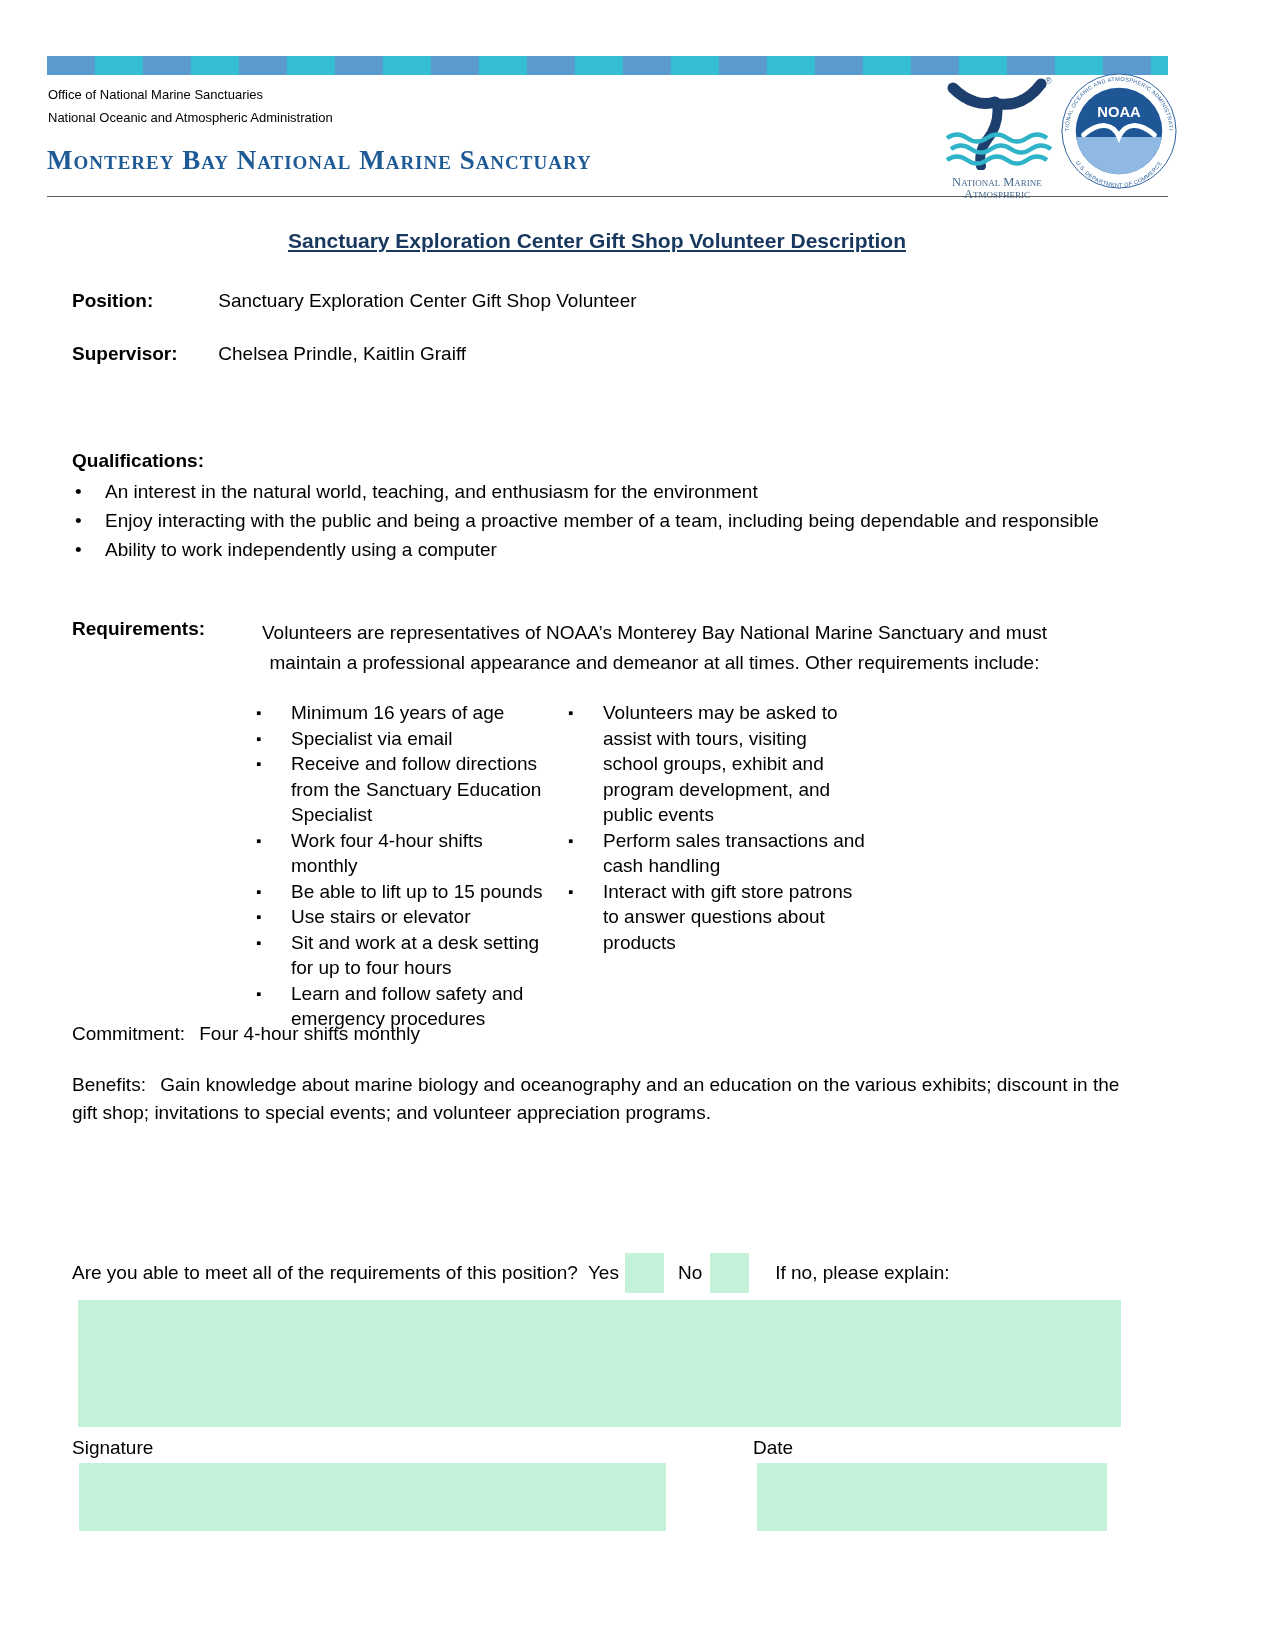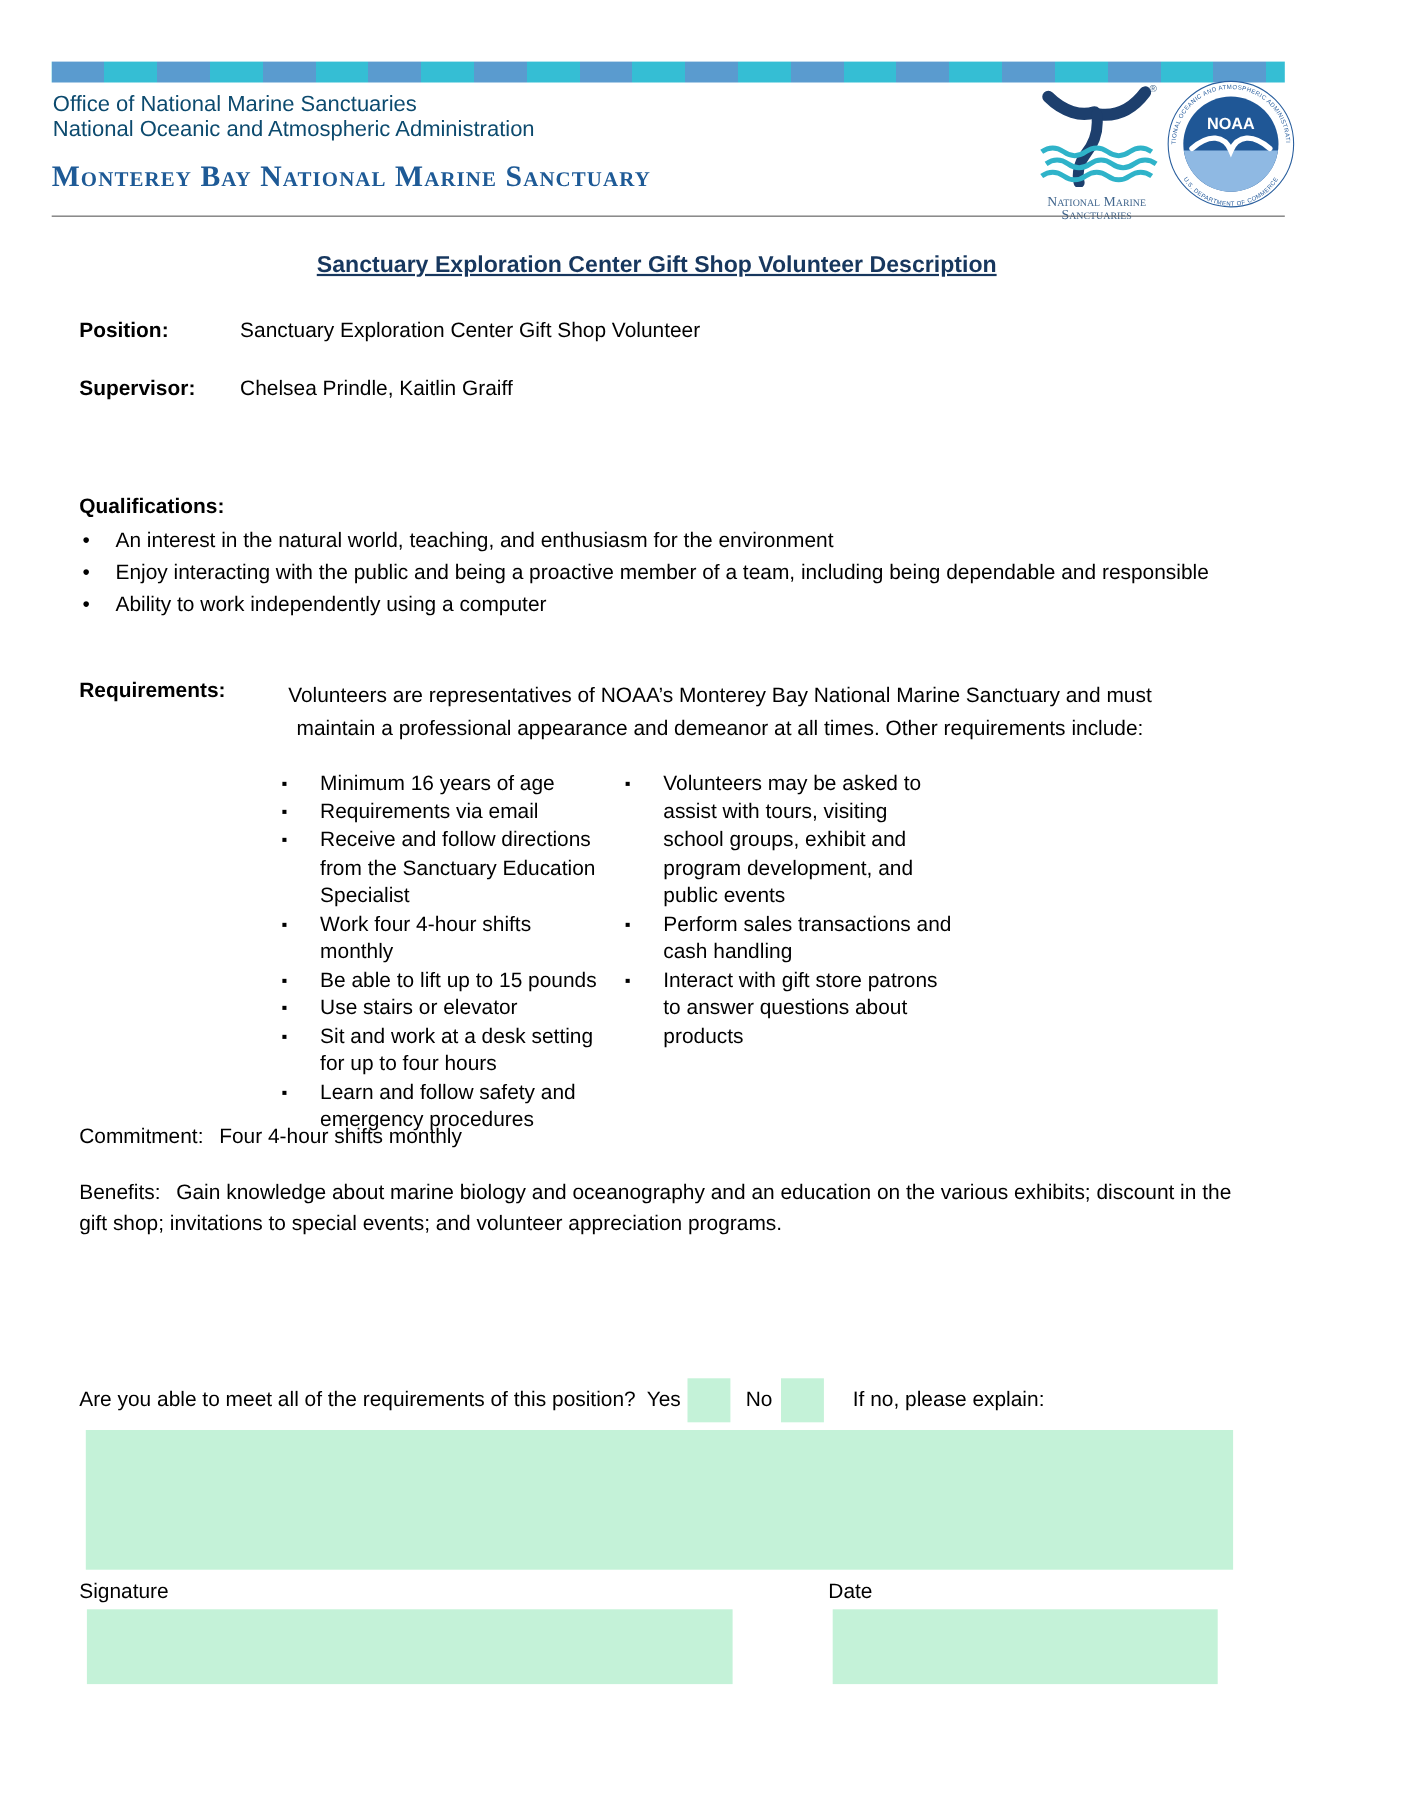--- a/index.html
+++ b/index.html
@@ -4,21 +4,21 @@
 <style>
   html,body{margin:0;padding:0;background:#fff;}
   .page{position:relative;width:1275px;height:1649px;background:#fff;overflow:hidden;
         font-family:"Liberation Sans",sans-serif;font-size:19px;color:#000;}
 
   
   .band{position:absolute;top:56px;left:47px;width:1121px;height:19px;
         background:repeating-linear-gradient(90deg,#5a9bcf 0 48px,#35bed4 48px 96px);}
 
   
-  .agency{position:absolute;top:84px;left:48px;color:#0c4a6e;font-size:20px;line-height:22.5px;}
+  .agency{position:absolute;top:84px;left:48px;color:#000000;font-size:13px;line-height:22.5px;}
   .sitename{position:absolute;top:145px;left:47px;color:#1e5a96;
             font-family:"Liberation Serif",serif;font-variant:small-caps;font-weight:700;
             font-size:27px;letter-spacing:1px;}
   .nms-logo{position:absolute;top:74px;left:936px;width:122px;text-align:center;}
   .nms-caption{color:#44688f;font-family:"Liberation Serif",serif;font-variant:small-caps;
                font-size:12.5px;line-height:12px;margin-top:1px;}
   .noaa-logo{position:absolute;top:72px;left:1060px;}
   .divider{position:absolute;top:196px;left:47px;width:1121px;border-top:1px solid #5a5a5a;}
 
   
@@ -79,21 +79,21 @@
       <path d="M12 14 C26 28 42 32 54 28" stroke="#1d3f6d" stroke-width="11" fill="none" stroke-linecap="round"></path>
       <path d="M100 10 C88 26 74 32 58 30" stroke="#1d3f6d" stroke-width="11" fill="none" stroke-linecap="round"></path>
       <path d="M56 30 C58 44 54 56 46 66 C40 74 38 84 40 92" stroke="#1d3f6d" stroke-width="10" fill="none" stroke-linecap="round"></path>
       <path d="M6 64 Q16 57 26 64 T46 64 T66 64 T86 64 T106 64" stroke="#2fb3c9" stroke-width="4.5" fill="none"></path>
       <path d="M10 75 Q20 68 30 75 T50 75 T70 75 T90 75 T110 75" stroke="#2fb3c9" stroke-width="4.5" fill="none"></path>
       <path d="M6 86 Q16 79 26 86 T46 86 T66 86 T86 86 T106 86" stroke="#2fb3c9" stroke-width="4.5" fill="none"></path>
       <text x="104" y="10" font-size="9" fill="#44688f">®</text>
     </svg>
     <div class="nms-caption">
       <div>National Marine</div>
-      <div>Sanctuaries</div>
+      <div>Atmospheric</div>
     </div>
   </div>
 
   <div class="noaa-logo">
     <svg width="118" height="118" viewBox="-60 -60 120 120">
       <defs>
         <path id="arcTop" d="M -51 0 A 51 51 0 0 1 51 0"></path>
         <path id="arcBot" d="M -51 6 A 51 51 0 0 0 51 6"></path>
       </defs>
       <circle r="58" fill="#ffffff" stroke="#2a5f9e" stroke-width="1"></circle>
@@ -129,21 +129,21 @@
       <li>Enjoy interacting with the public and being a proactive member of a team, including being dependable and responsible</li>
       <li>Ability to work independently using a computer</li>
     </ul>
 
   <div class="req-label">Requirements:</div>
   <div class="req-intro">Volunteers are representatives of NOAA’s Monterey Bay National Marine Sanctuary and must maintain a professional appearance and demeanor at all times. Other requirements include:</div>
 
   <div class="req-cols">
     <ul class="col-left">
         <li>Minimum 16 years of age</li>
-        <li>Requirements via email</li>
+        <li>Specialist via email</li>
         <li>Receive and follow directions from the Sanctuary Education Specialist</li>
         <li>Work four 4-hour shifts monthly</li>
         <li>Be able to lift up to 15 pounds</li>
         <li>Use stairs or elevator</li>
         <li>Sit and work at a desk setting for up to four hours</li>
         <li>Learn and follow safety and emergency procedures</li>
       </ul>
     <ul class="col-right">
         <li>Volunteers may be asked to assist with tours, visiting school groups, exhibit and program development, and public events</li>
         <li>Perform sales transactions and cash handling</li>

